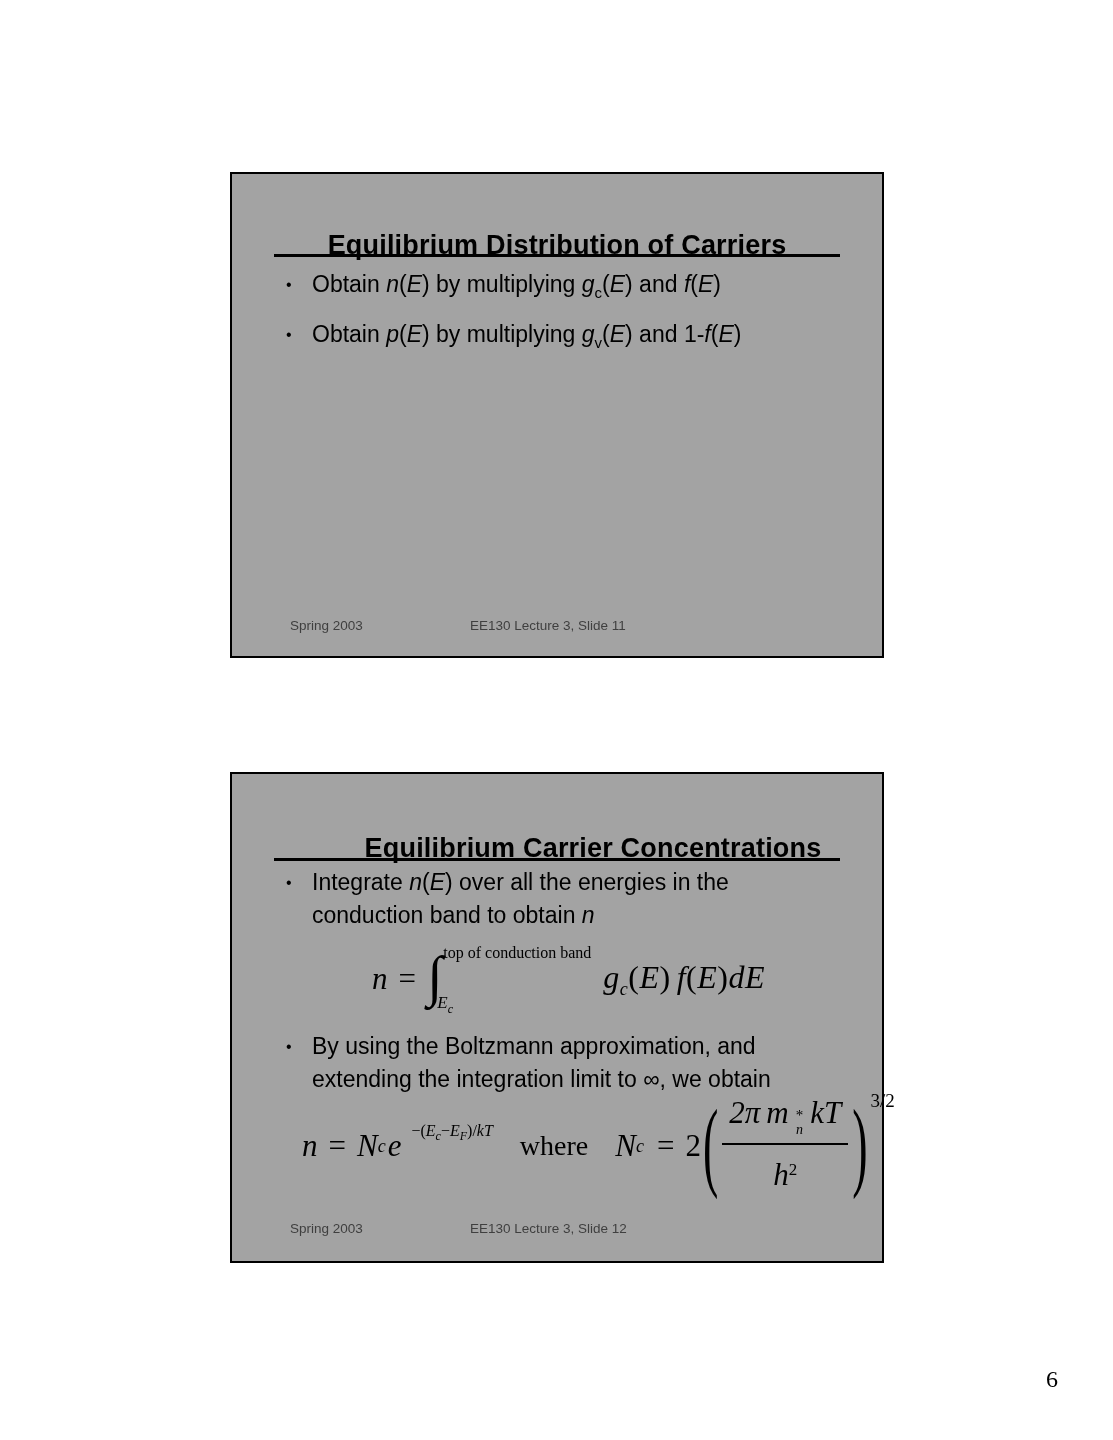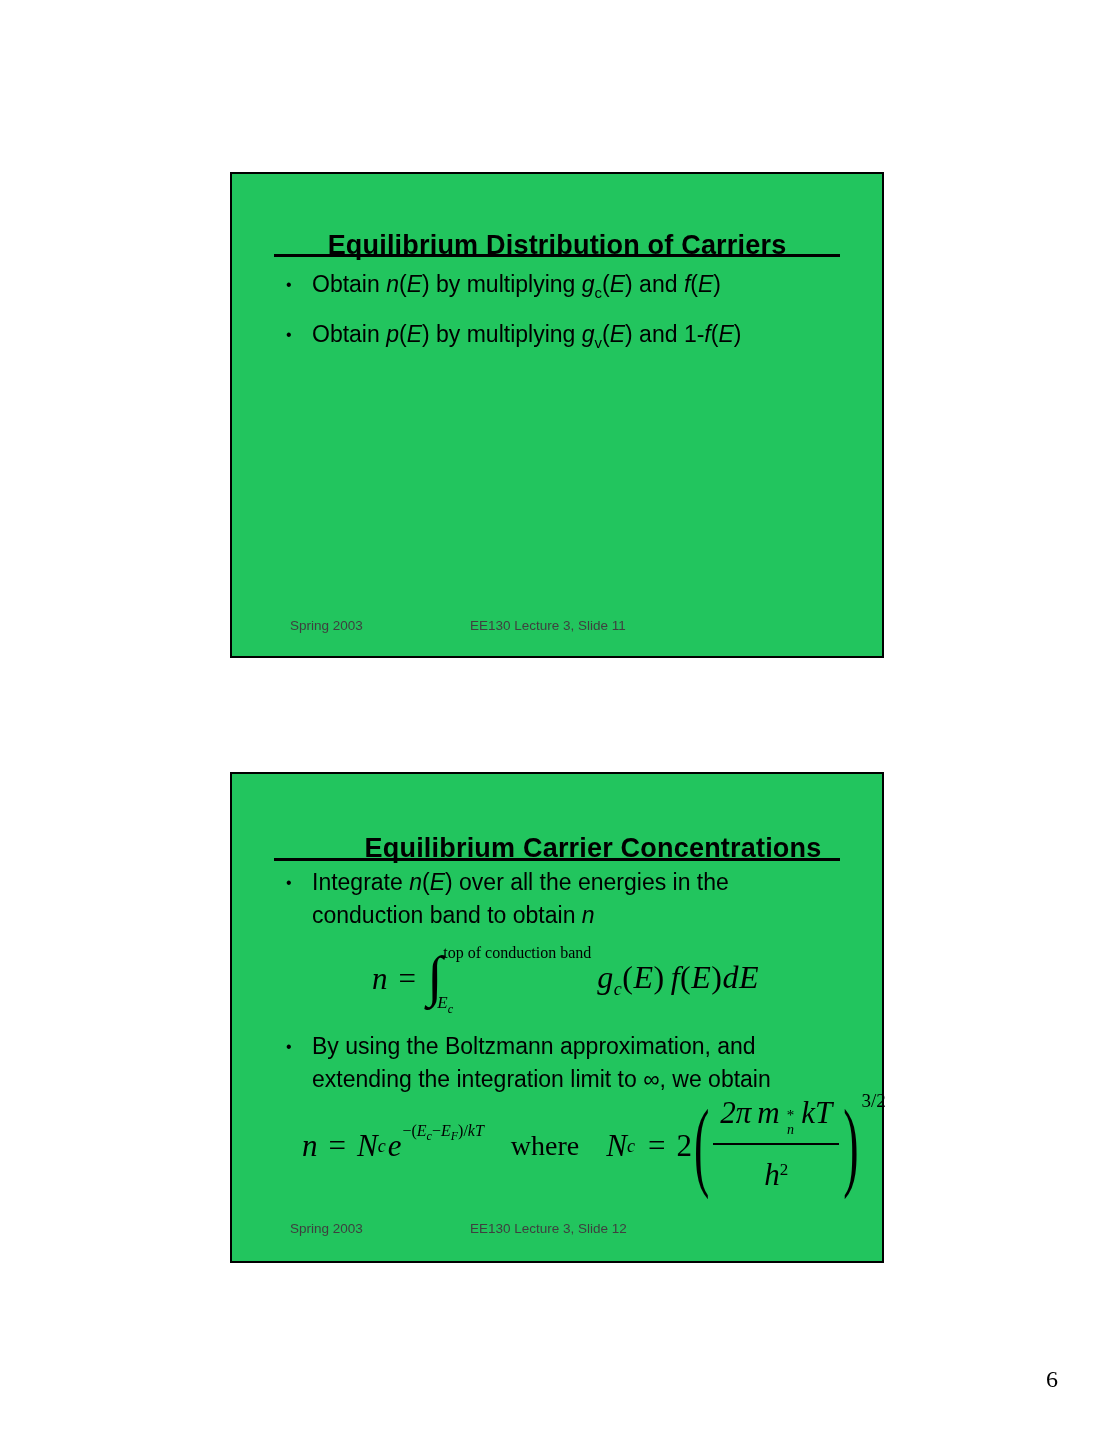--- a/index.html
+++ b/index.html
@@ -1,21 +1,21 @@
 <!DOCTYPE html>
 <html><head>
 <meta charset="utf-8">
 <style>
   html,body{margin:0;padding:0;}
   body{
     width:1113px;height:1440px;background:#ffffff;position:relative;
     font-family:"Liberation Sans",sans-serif;color:#000;overflow:hidden;
   }
   .slide{
-    position:absolute;left:230px;width:654px;background:#22c55e;
+    position:absolute;left:230px;width:654px;background:#a3a3a3;
     border:2px solid #000;box-sizing:border-box;
   }
   #slide1{top:172px;height:486px;}
   #slide2{top:772px;height:491px;}
 
   .slide-title{
     position:absolute;left:0;width:100%;text-align:center;
     font-size:27px;font-weight:bold;letter-spacing:.2px;white-space:nowrap;
   }
   #slide1 .slide-title{top:38px;}
@@ -45,26 +45,26 @@
 
   
   .eq{position:absolute;font-family:"Liberation Serif",serif;color:#000;display:flex;align-items:center;}
   .eq1{left:140px;top:170px;font-size:31px;height:70px;}
   .eq .rel{font-style:normal;margin:0 11px;}
   .int-sign{font-size:56px;font-style:normal;line-height:.85;position:relative;top:-2px;}
   .int-col{display:flex;flex-direction:column;justify-content:space-between;height:64px;margin-left:1px;gap:18px;}
   .int-upper{font-size:16px;font-style:normal;white-space:nowrap;position:relative;top:-3px;}
   .int-lower{font-size:17px;font-style:italic;margin-right:auto;position:relative;top:6px;left:-6px;}
   .subsm{font-size:12px;vertical-align:-5px;}
-  .integrand{margin-left:6px;font-size:32px;letter-spacing:.5px;white-space:nowrap;}
+  .integrand{margin-left:12px;font-size:32px;letter-spacing:.5px;white-space:nowrap;}
   .integrand .sub2{font-size:18px;vertical-align:-7px;}
   .integrand .gap{display:inline-block;width:6px;}
 
   .eq2{left:70px;top:314px;font-size:31px;height:116px;}
-  .sup-exp{font-size:16px;font-style:normal;position:relative;top:-13px;margin-left:1px;white-space:nowrap;}
+  .sup-exp{font-size:16px;font-style:normal;position:relative;top:-13px;margin-left:10px;white-space:nowrap;}
   .sup-exp .ssb{font-size:12px;vertical-align:-4px;}
   .where{font-style:normal;font-size:28px;margin:0 27px;}
   .nsub{font-size:18px;vertical-align:-7px;margin-right:2px;}
   .bigp{font-size:46px;font-style:normal;line-height:1;display:inline-block;transform:scaleY(2.15);margin:0 2px;}
   .frac{display:inline-flex;flex-direction:column;align-items:center;margin:0 2px;position:relative;top:-2px;}
   .frac .num{display:inline-flex;align-items:baseline;padding:0 7px 3px 7px;white-space:nowrap;gap:6px;}
   .frac .bar{width:100%;height:0;border-top:2.5px solid #000;}
   .frac .den{padding-top:12px;}
   .stack{display:inline-flex;flex-direction:column;align-items:center;line-height:1;position:relative;top:-3px;margin:0 1px;}
   .stack .s-top{font-size:15px;font-style:normal;}

